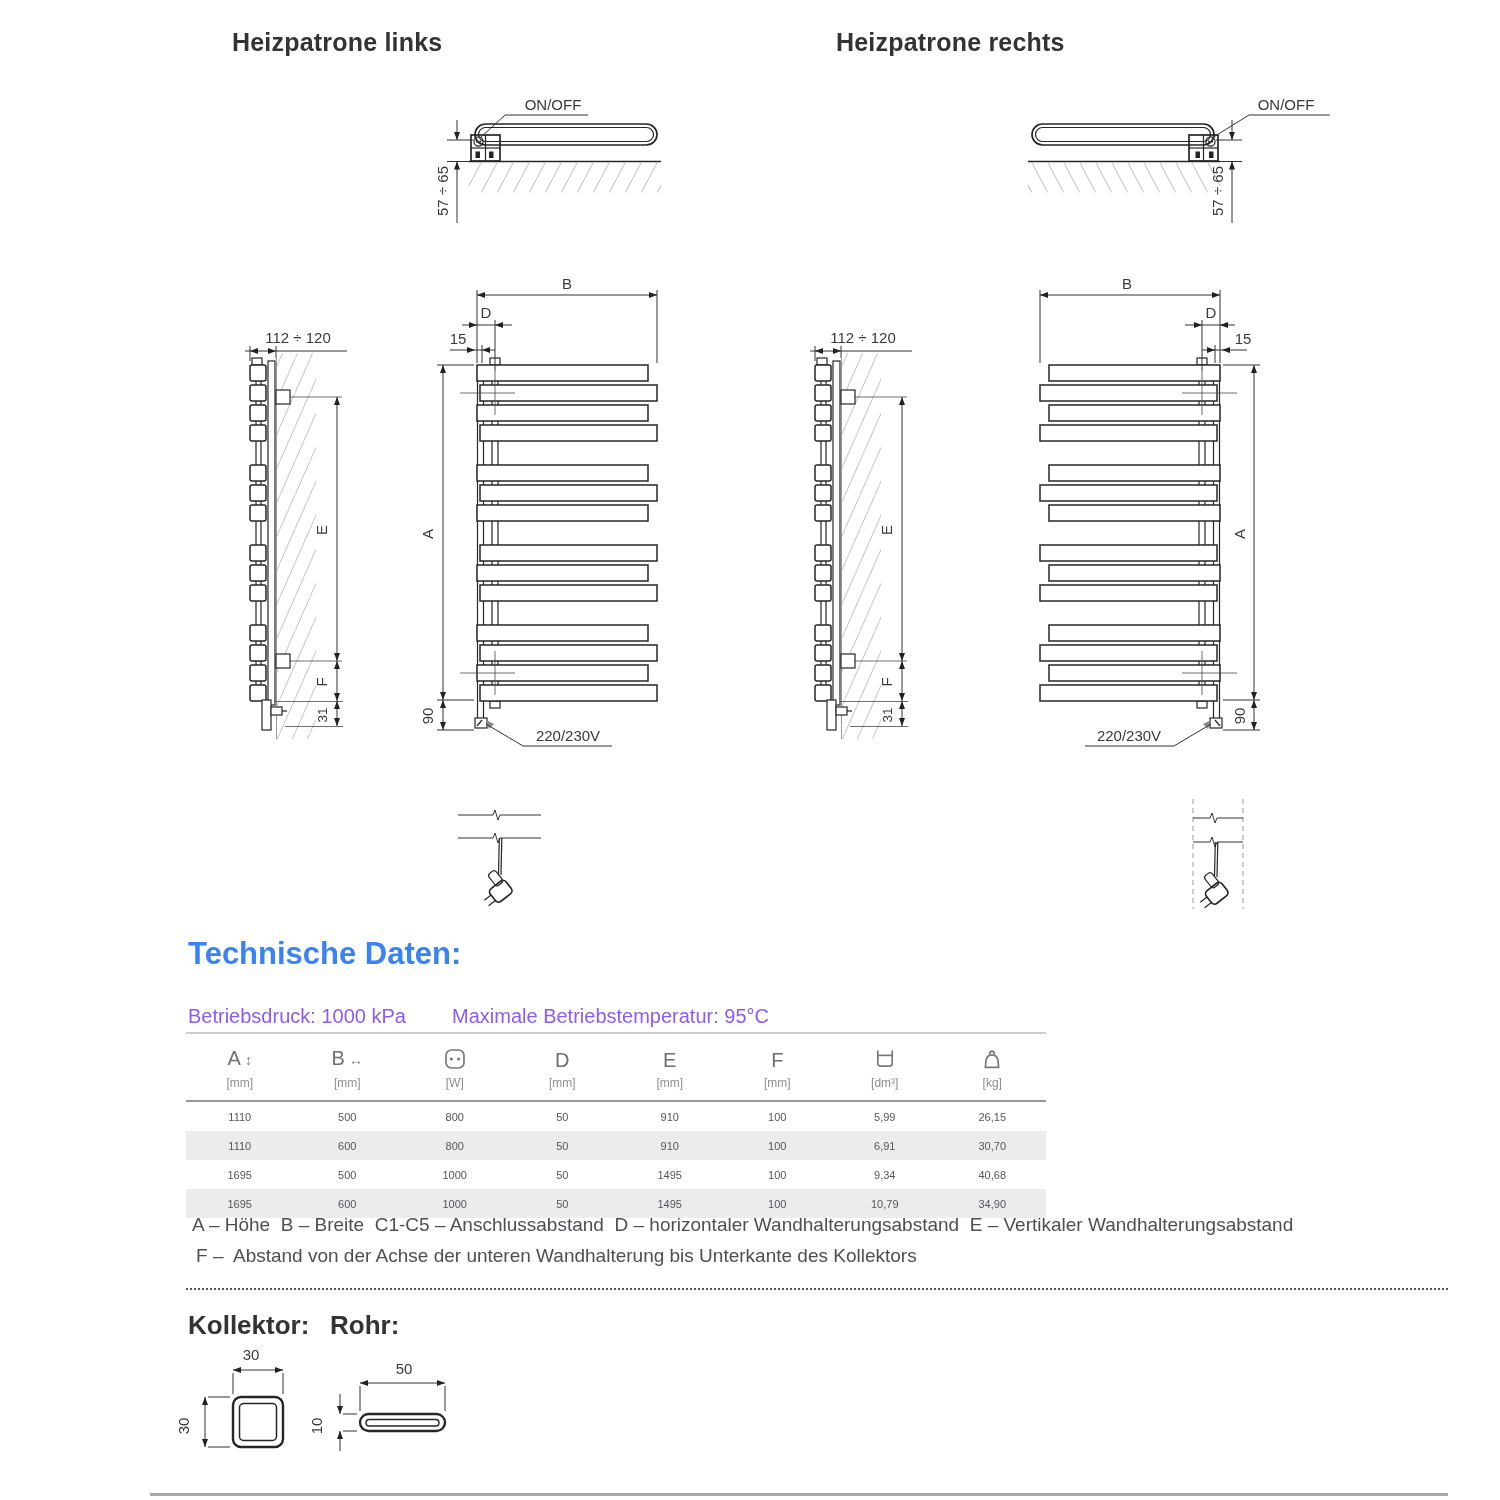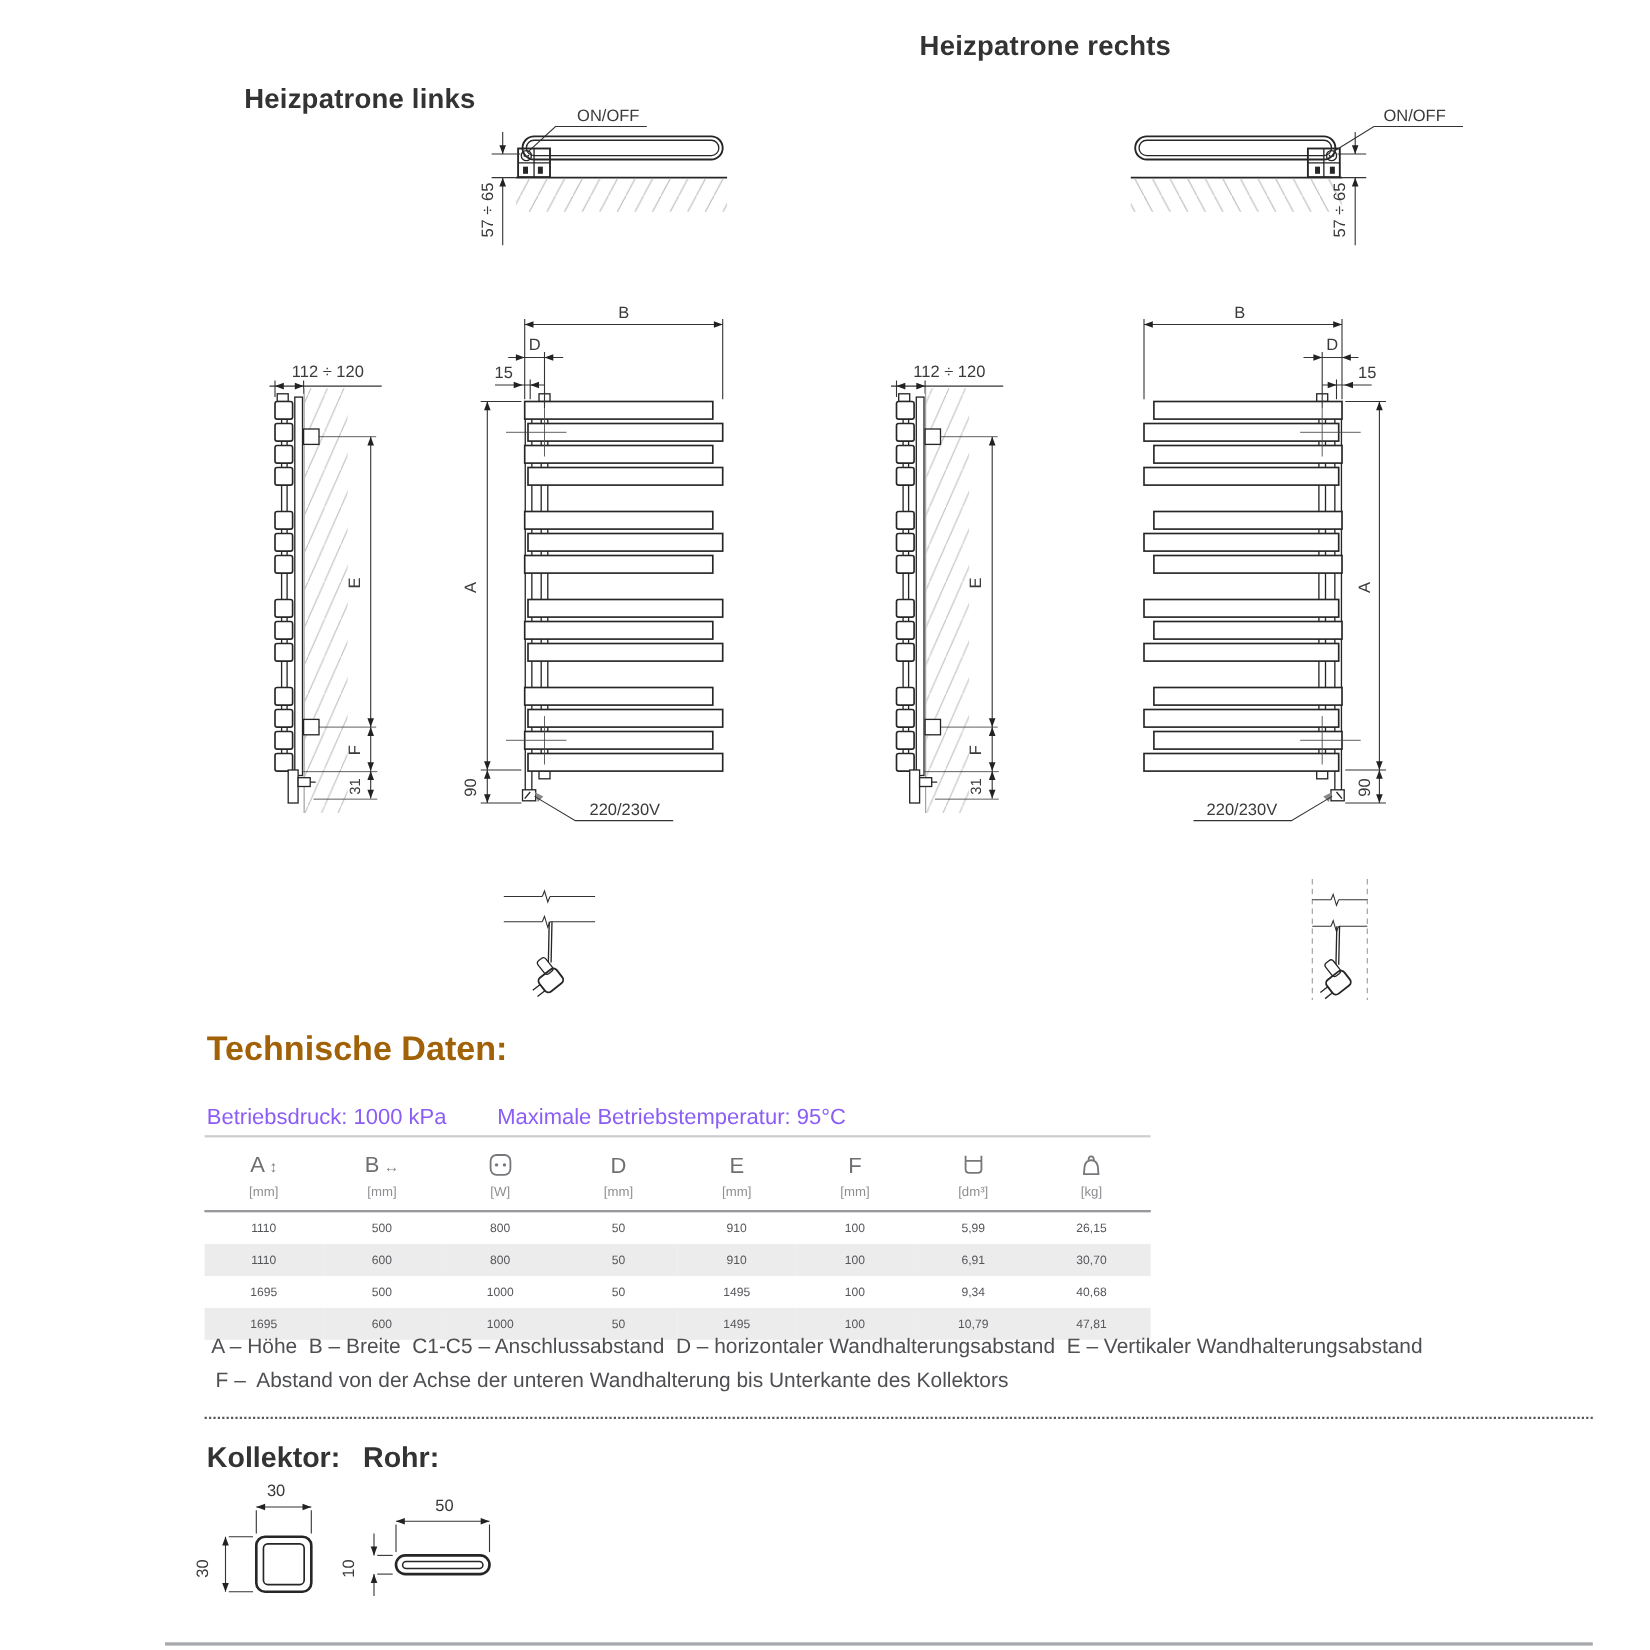--- a/index.html
+++ b/index.html
@@ -1,20 +1,20 @@
 <!DOCTYPE html>
 <html><head>
 <meta charset="utf-8">
 <style>
   html,body{margin:0;padding:0;background:#fff;}
   body{width:1500px;height:1500px;position:relative;overflow:hidden;
        font-family:"Liberation Sans",sans-serif;color:#3a3a3a;}
   .abs{position:absolute;}
   .title{position:absolute;font-size:25px;font-weight:700;color:#333;letter-spacing:.2px;}
-  .tech-heading{position:absolute;font-size:31px;font-weight:700;color:#a16207;}
+  .tech-heading{position:absolute;font-size:31px;font-weight:700;color:#3b82f6;}
   .tech-sub{position:absolute;font-size:20px;color:#8b5cf6;}
   .prof-label{position:absolute;font-size:26px;font-weight:700;color:#333;}
   .legend{position:absolute;font-size:19px;color:#4e4f52;white-space:pre-wrap;}
   .dotted-divider{position:absolute;border-top:2px dotted #57585a;height:0;}
   .bottom-rule{position:absolute;background:#a7a9ac;}
   
   .obj{fill:none;stroke:#262626;stroke-width:1.7;}
   .obj1{fill:none;stroke:#262626;stroke-width:1.2;}
   .bar{fill:#fff;stroke:#262626;stroke-width:1.5;}
   .white{fill:#fff;stroke:#262626;stroke-width:1.2;}
@@ -32,21 +32,21 @@
   .hunit{font-size:12px;color:#8d8e91;margin-top:5px;}
   .hicon{display:block;margin:0 auto 0 auto;}
   tbody td{text-align:center;height:29px;font-size:11px;color:#55565a;padding:0;}
   tbody tr.shaded{background:#ececec;}
 </style>
 </head>
 <body>
 
 <div style="position:absolute;inset:0;">
 
-  <div class="title" style="left:222px;top:28px;margin-top:48px;">Heizpatrone links</div>
+  <div class="title" style="left:232px;top:28px;">Heizpatrone links</div>
   <div class="title" style="left:836px;top:28px;">Heizpatrone rechts</div>
 
   <svg class="abs" style="left:425px;top:88px;" width="245" height="150" viewBox="0 0 245 150">
     <defs>
         <pattern id="hA" width="16" height="30" patternUnits="userSpaceOnUse">
       <line x1="0" y1="30" x2="16" y2="0" stroke="#bcbcbc" stroke-width="1"></line>
         </pattern>
       </defs>
     <text x="128" y="22" text-anchor="middle" class="dt">ON/OFF</text>
     <path d="M163,27 H80 L55,50" class="thin"></path>
@@ -473,21 +473,21 @@
             <td>40,68</td>
           </tr>
           <tr class="shaded">
             <td>1695</td>
             <td>600</td>
             <td>1000</td>
             <td>50</td>
             <td>1495</td>
             <td>100</td>
             <td>10,79</td>
-            <td>47,81</td>
+            <td>34,90</td>
           </tr>
         </tbody>
     </table>
   </div>
 
   <div class="legend" style="left:192px;top:1214px;">A – Höhe  B – Breite  C1-C5 – Anschlussabstand  D – horizontaler Wandhalterungsabstand  E – Vertikaler Wandhalterungsabstand</div>
   <div class="legend" style="left:196px;top:1245px;">F –  Abstand von der Achse der unteren Wandhalterung bis Unterkante des Kollektors</div>
 
   <div class="dotted-divider" style="left:186px;top:1288px;width:1262px;"></div>
 

